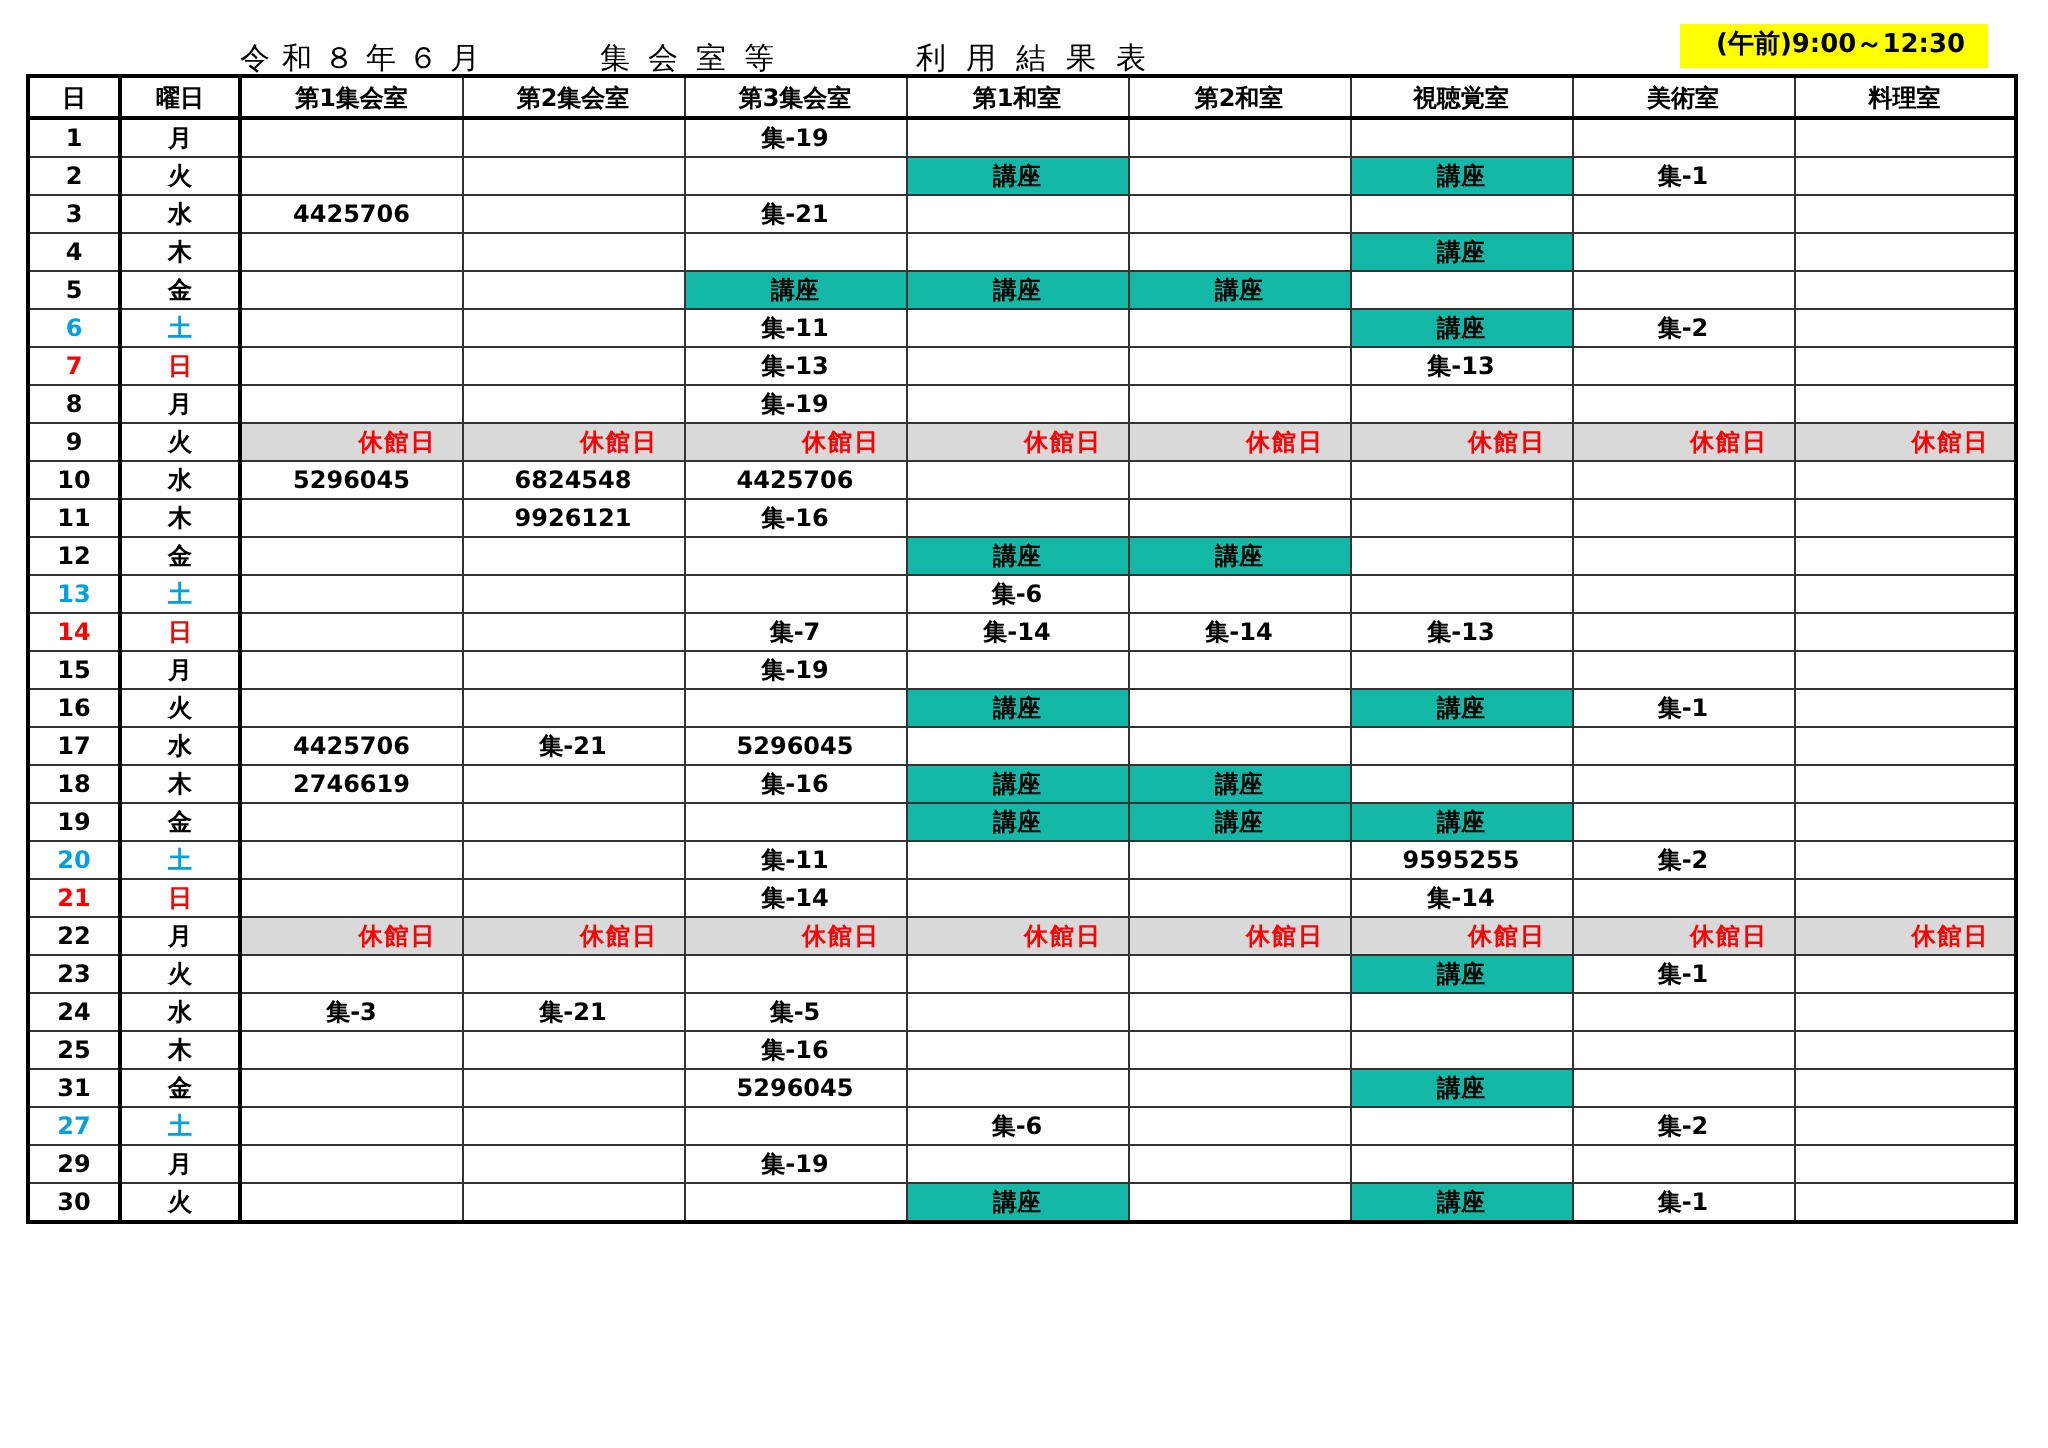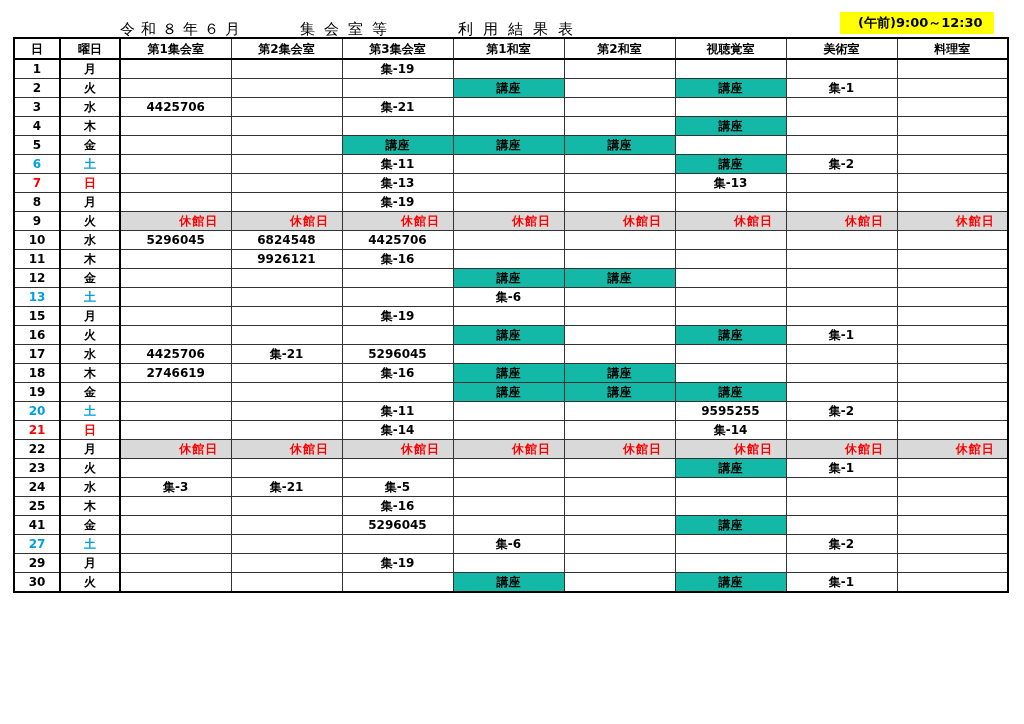--- a/index.html
+++ b/index.html
@@ -219,20 +219,32 @@
         <td class="room"><span></span></td>
         <td class="room"><span></span></td>
         <td class="room"><span></span></td>
         <td class="room"><span>集-6</span></td>
         <td class="room"><span></span></td>
         <td class="room"><span></span></td>
         <td class="room"><span></span></td>
         <td class="room"><span></span></td>
       </tr>
       <tr>
+        <td class="day sun">14</td>
+        <td class="wd sun">日</td>
+        <td class="room"><span></span></td>
+        <td class="room"><span></span></td>
+        <td class="room"><span>集-7</span></td>
+        <td class="room"><span>集-14</span></td>
+        <td class="room"><span>集-14</span></td>
+        <td class="room"><span>集-13</span></td>
+        <td class="room"><span></span></td>
+        <td class="room"><span></span></td>
+      </tr>
+      <tr>
         <td class="day">15</td>
         <td class="wd">月</td>
         <td class="room"><span></span></td>
         <td class="room"><span></span></td>
         <td class="room"><span>集-19</span></td>
         <td class="room"><span></span></td>
         <td class="room"><span></span></td>
         <td class="room"><span></span></td>
         <td class="room"><span></span></td>
         <td class="room"><span></span></td>
@@ -351,21 +363,21 @@
         <td class="room"><span></span></td>
         <td class="room"><span></span></td>
         <td class="room"><span>集-16</span></td>
         <td class="room"><span></span></td>
         <td class="room"><span></span></td>
         <td class="room"><span></span></td>
         <td class="room"><span></span></td>
         <td class="room"><span></span></td>
       </tr>
       <tr>
-        <td class="day">41</td>
+        <td class="day">31</td>
         <td class="wd">金</td>
         <td class="room"><span></span></td>
         <td class="room"><span></span></td>
         <td class="room"><span>5296045</span></td>
         <td class="room"><span></span></td>
         <td class="room"><span></span></td>
         <td class="room lecture"><span>講座</span></td>
         <td class="room"><span></span></td>
         <td class="room"><span></span></td>
       </tr>

